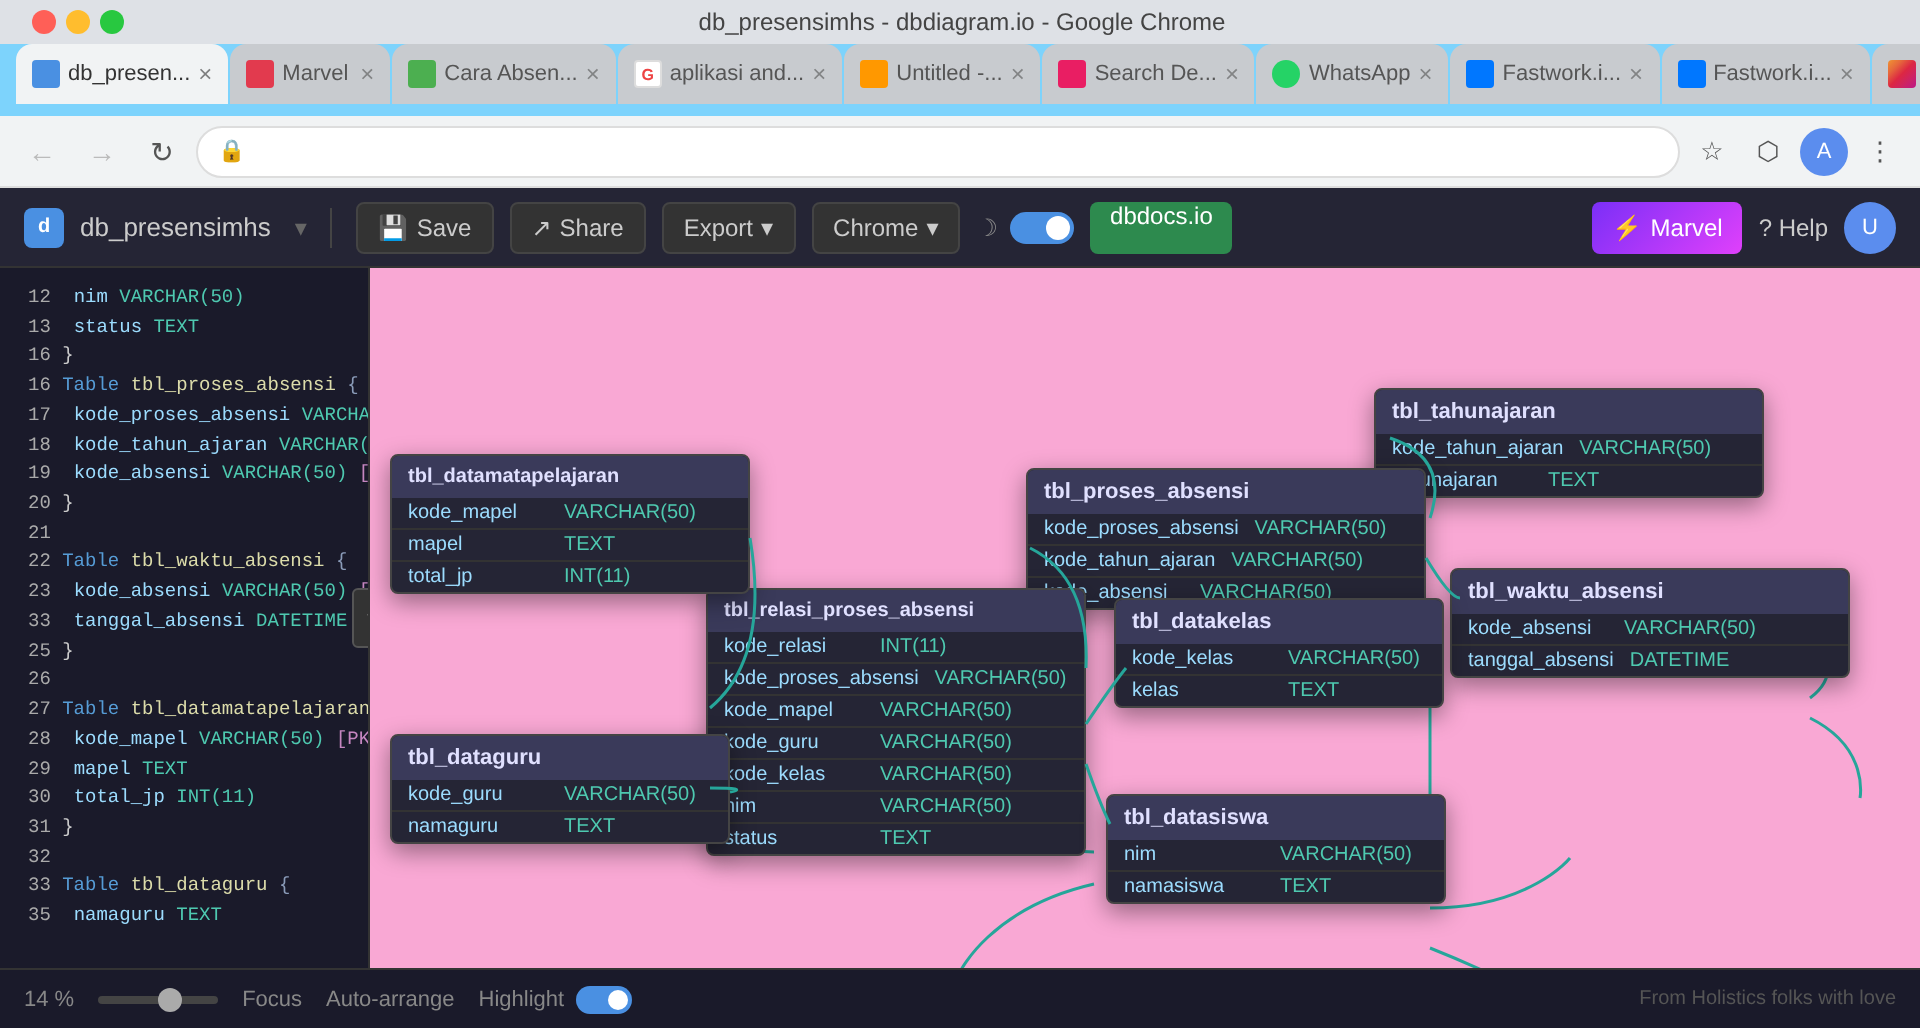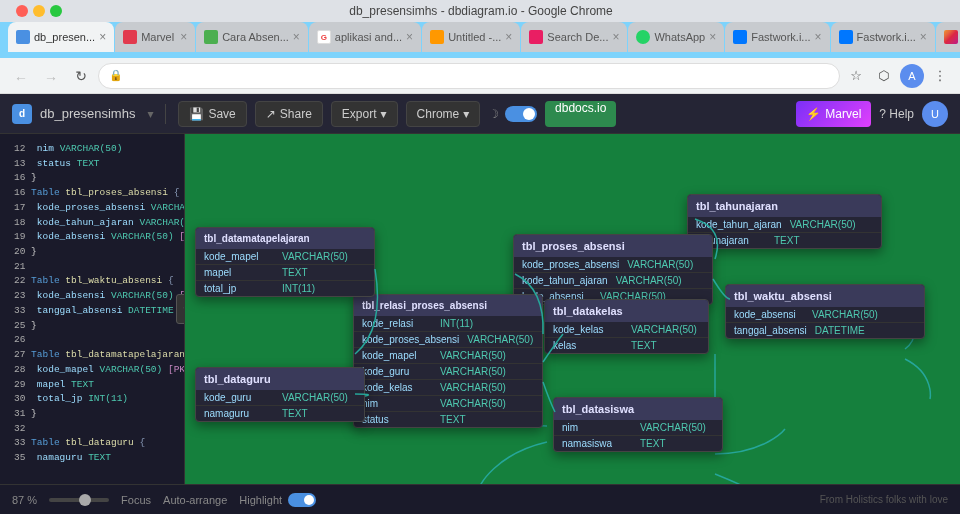--- a/index.html
+++ b/index.html
@@ -47,21 +47,21 @@
     .avatar { width: 26px; height: 26px; background: #5b8dee; border-radius: 50%; display: flex; align-items: center; justify-content: center; color: white; font-size: 11px; }
 
     
     .main-area { flex: 1; display: flex; overflow: hidden; }
 
     
     .code-panel { width: 185px; background: #1a1a2a; border-right: 1px solid #333; overflow-y: auto; padding: 4px 0; flex-shrink: 0; font-family: 'Courier New', monospace; font-size: 10px; line-height: 1.6; color: #8a9bb8; }
     .code-line { padding: 0 8px; white-space: nowrap; }
 
     
-    .canvas-area { flex: 1; background: #15803d; position: relative; overflow: hidden; cursor: grab; }
+    .canvas-area { flex: 1; background: #f9a8d4; position: relative; overflow: hidden; cursor: grab; }
 
     
     .db-table { position: absolute; background: #252535; border: 1px solid #444; border-radius: 4px; min-width: 180px; box-shadow: 0 4px 12px rgba(0,0,0,0.4); }
     .db-table-header { background: #3a3a5a; padding: 5px 8px; border-radius: 3px 3px 0 0; color: #e0e0ff; font-weight: 600; font-size: 11px; }
     .db-table-row { display: flex; align-items: center; padding: 2px 8px; border-bottom: 1px solid #333; gap: 8px; }
     .db-table-row:last-child { border-bottom: none; }
     .field-name { color: #9cdcfe; font-size: 10px; min-width: 70px; }
     .field-type { color: #4ec9b0; font-size: 10px; }
 
     
@@ -301,21 +301,21 @@
           <div class="db-table-row">
             <span class="field-name">kode_tahun_ajaran</span>
             <span class="field-type">VARCHAR(50)</span>
           </div>
           <div class="db-table-row">
             <span class="field-name">kode_absensi</span>
             <span class="field-type">VARCHAR(50)</span>
           </div>
         </div>
 
-        <div class="db-table" style="left:359px;top:165px;min-width:165px;">
+        <div class="db-table" style="left:372px;top:165px;min-width:165px;">
           <div class="db-table-header">tbl_datakelas</div>
           <div class="db-table-row">
             <span class="field-name">kode_kelas</span>
             <span class="field-type">VARCHAR(50)</span>
           </div>
           <div class="db-table-row">
             <span class="field-name">kelas</span>
             <span class="field-type">TEXT</span>
           </div>
         </div>
@@ -405,21 +405,21 @@
           <path d="M 358 248 Q 365 268 370 278" stroke="#26a69a" stroke-width="1.5" fill="none"></path>
 
           <path d="M 530 125 Q 540 95 510 85" stroke="#26a69a" stroke-width="1.5" fill="none"></path>
 
           <path d="M 528 145 Q 540 165 545 165" stroke="#26a69a" stroke-width="1.5" fill="none"></path>
         </svg>
       </div>
     </div>
 
     <div class="bottom-bar">
-      <span class="zoom-display">87 %</span>
+      <span class="zoom-display">14 %</span>
       <div class="zoom-slider">
         <div class="zoom-thumb"></div>
       </div>
       <span class="bottom-btn">Focus</span>
       <span class="bottom-btn">Auto-arrange</span>
       <div class="highlight-toggle">
         <span>Highlight</span>
         <div class="highlight-switch">
           <div class="highlight-knob"></div>
         </div>

